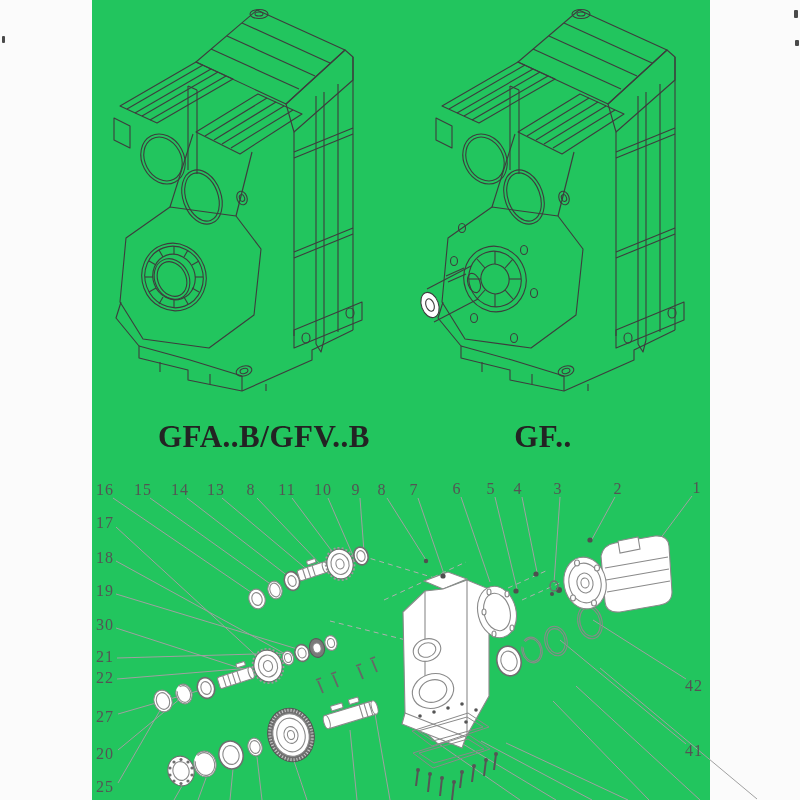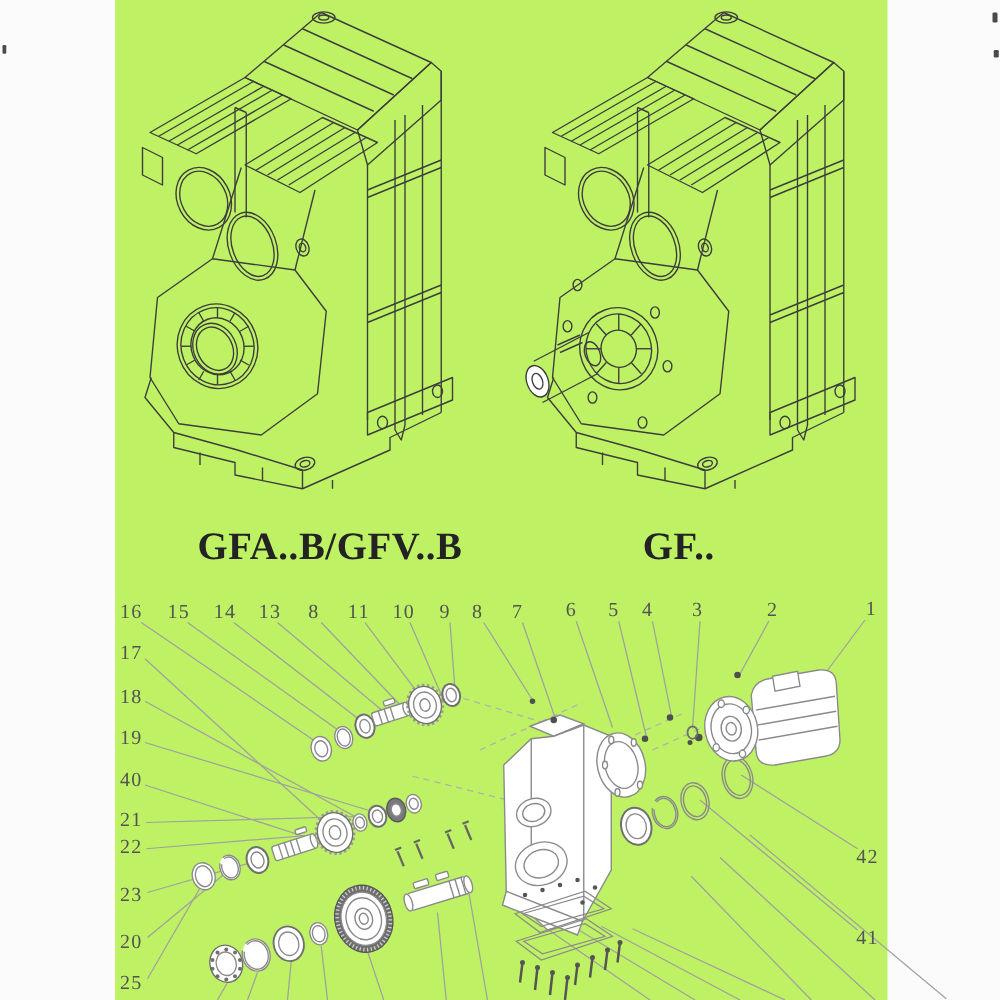--- a/index.html
+++ b/index.html
@@ -1,16 +1,16 @@
 <!DOCTYPE html>
 <html><head>
 <meta charset="utf-8">
 <style>
   html,body{margin:0;padding:0;background:#ffffff;}
-  .stage{position:relative;width:800px;height:800px;background:#bef264;overflow:hidden;
+  .stage{position:relative;width:800px;height:800px;background:#22c55e;overflow:hidden;
          font-family:"Liberation Serif",serif;}
   .edge{position:absolute;top:0;bottom:0;width:92px;background:#fbfbfb;}
   .edge.l{left:0;} .edge.r{right:0;width:90px;}
   svg.art{position:absolute;left:0;top:0;}
   .title{position:absolute;font-weight:700;color:#232323;font-size:31px;
          letter-spacing:.5px;text-align:center;white-space:nowrap;}
   .title.left{left:128px;top:419px;width:272px;}
   .title.right{left:452px;top:419px;width:182px;}
   .co{position:absolute;transform:translate(-50%,-50%);font-size:16px;color:#545454;
       letter-spacing:1px;line-height:1;}
@@ -414,21 +414,21 @@
   <span class="co" style="left:414px;top:490px">7</span>
   <span class="co" style="left:457px;top:489px">6</span>
   <span class="co" style="left:491px;top:489px">5</span>
   <span class="co" style="left:518px;top:489px">4</span>
   <span class="co" style="left:558px;top:489px">3</span>
   <span class="co" style="left:618px;top:489px">2</span>
   <span class="co" style="left:697px;top:488px">1</span>
   <span class="co" style="left:105px;top:523px">17</span>
   <span class="co" style="left:105px;top:558px">18</span>
   <span class="co" style="left:105px;top:591px">19</span>
-  <span class="co" style="left:105px;top:625px">40</span>
+  <span class="co" style="left:105px;top:625px">30</span>
   <span class="co" style="left:105px;top:657px">21</span>
   <span class="co" style="left:105px;top:678px">22</span>
-  <span class="co" style="left:105px;top:717px">23</span>
+  <span class="co" style="left:105px;top:717px">27</span>
   <span class="co" style="left:105px;top:754px">20</span>
   <span class="co" style="left:105px;top:787px">25</span>
   <span class="co" style="left:694px;top:686px">42</span>
   <span class="co" style="left:694px;top:751px">41</span>
 </div>
 
 </body></html>

